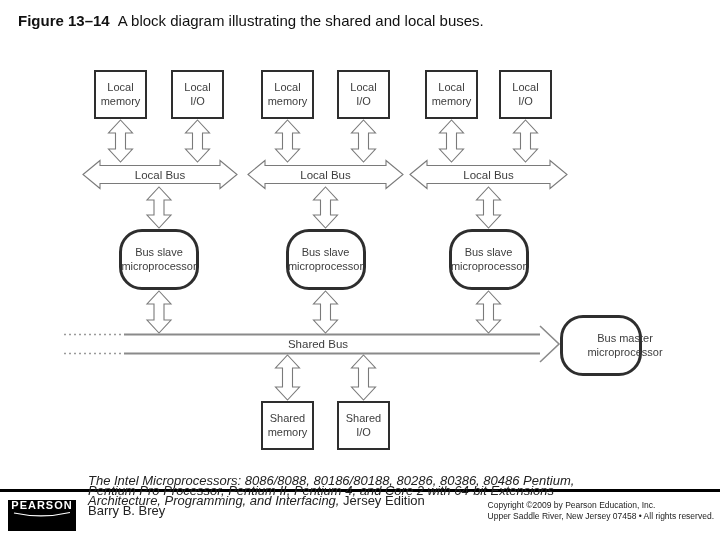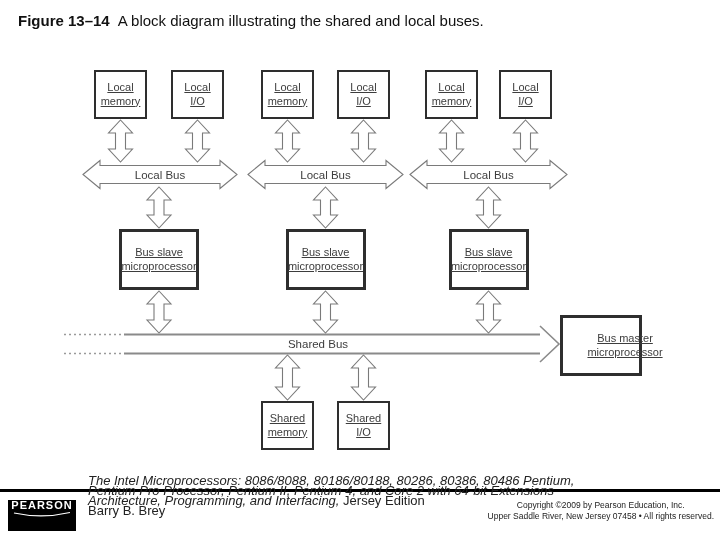--- a/index.html
+++ b/index.html
@@ -20,23 +20,23 @@
   .title .txt { font-weight: normal; margin-left: 8px; }
 
   svg.arrow-layer { position: absolute; left: 0; top: 0; width: 720px; height: 540px; z-index: 1; }
 
   .dbox {
     position: absolute; z-index: 2;
     background: #fff;
     border: 2px solid #2e2e2e;
     display: flex; align-items: center; justify-content: center;
     text-align: center; white-space: pre-line;
-    font-size: 11px; line-height: 1.25; color: #3d3d3d; text-decoration: underline;
+    font-size: 11px; line-height: 1.25; color: #3d3d3d;
   }
-  .dbox.thick { border-width: 3px; }
+  .dbox.thick { border-width: 3px; border-radius: 23px; }
 
   .bus-label {
     font-size: 11.5px; fill: #3d3d3d;
     font-family: "Liberation Sans", sans-serif;
   }
 
   .footer-rule {
     position: absolute; left: 0; top: 489px; width: 720px; height: 3px;
     background: #000; z-index: 3;
   }
@@ -48,21 +48,21 @@
   .pearson-logo .wordmark {
     font-size: 11px; font-weight: bold; letter-spacing: 1px; line-height: 1;
   }
   .citation {
     position: absolute; left: 88px; top: 476px; z-index: 3;
     font-size: 13px; line-height: 10px; color: #222; font-style: italic;
   }
   .citation .regular { font-style: normal; }
   .copyright {
     position: absolute; right: 6px; top: 500px; z-index: 3;
-    font-size: 8.5px; line-height: 11px; color: #222; text-align: center;
+    font-size: 8.5px; line-height: 11px; color: #222; text-align: left;
   }
 </style>
 </head>
 <body>
 
 <div class="page">
 
   <div class="title">
     <span class="fig">Figure 13–14</span><span class="txt">A block diagram illustrating the shared and local buses.</span>
   </div>

